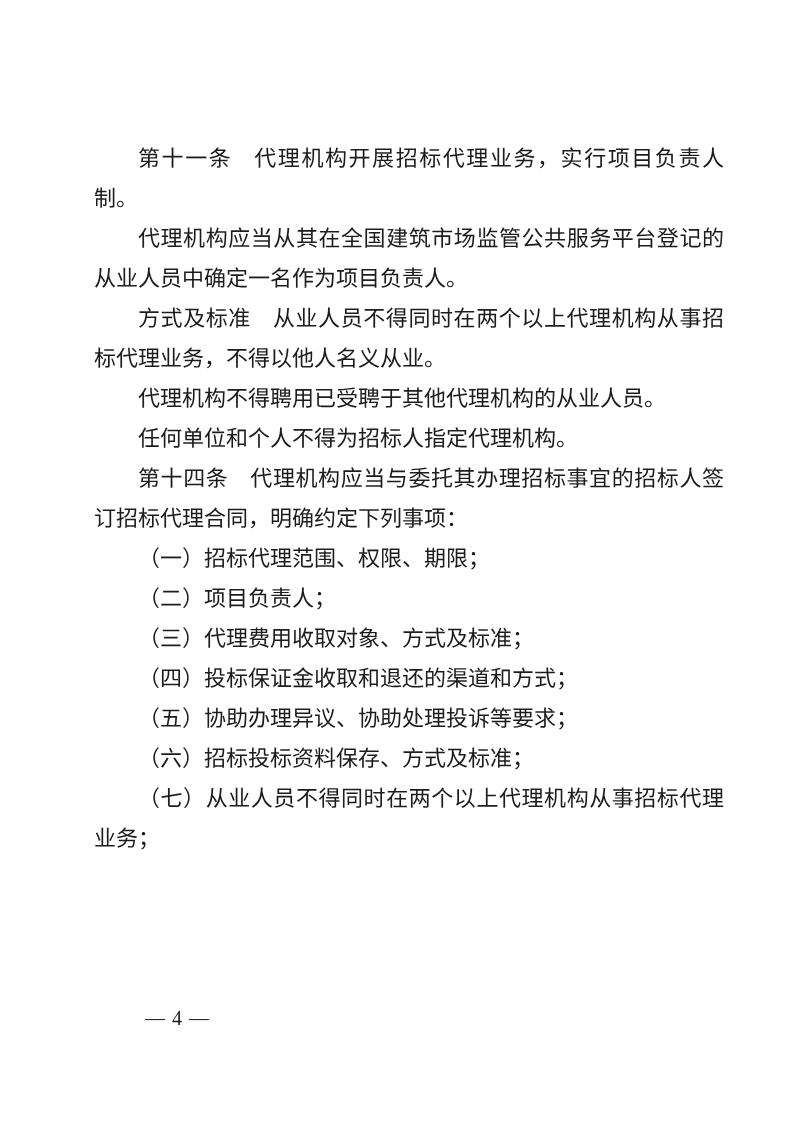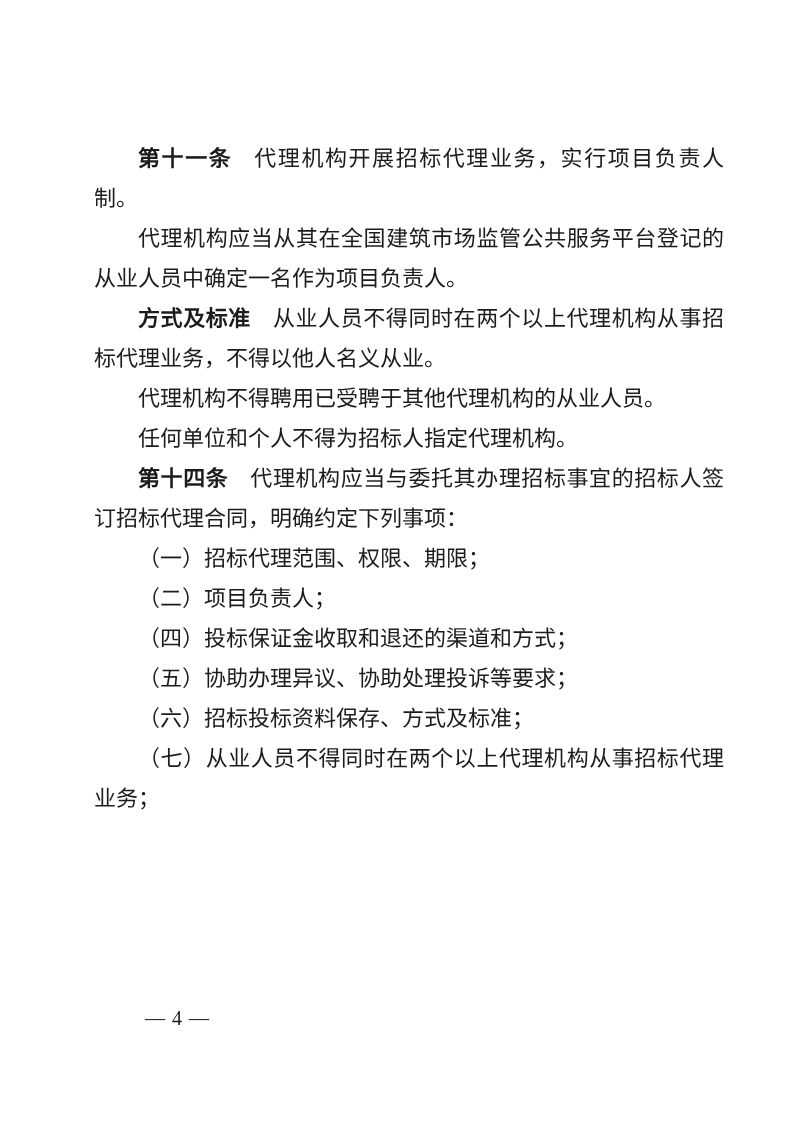--- a/index.html
+++ b/index.html
@@ -28,21 +28,21 @@
   }
   .para {
     margin: 0;
     padding: 0;
     text-indent: 2em;
   }
   .para.continuation {
     text-indent: 0;
   }
   .article-label {
-    font-weight: 700;
+    font-weight: 400;
     margin-right: 22px;
   }
   .page-number {
     position: absolute;
     left: 145px;
     top: 1004px;
     font-size: 20px;
     line-height: 28px;
     letter-spacing: 1px;
     color: #1c1c1c;
@@ -54,19 +54,20 @@
 <div class="page">
   <div class="doc-body">
       <p class="para article"><span class="article-label">第十一条</span>代理机构开展招标代理业务，实行项目负责人制。</p>
       <p class="para body">代理机构应当从其在全国建筑市场监管公共服务平台登记的从业人员中确定一名作为项目负责人。</p>
       <p class="para article"><span class="article-label">方式及标准</span>从业人员不得同时在两个以上代理机构从事招标代理业务，不得以他人名义从业。</p>
       <p class="para body">代理机构不得聘用已受聘于其他代理机构的从业人员。</p>
       <p class="para body">任何单位和个人不得为招标人指定代理机构。</p>
       <p class="para article"><span class="article-label">第十四条</span>代理机构应当与委托其办理招标事宜的招标人签订招标代理合同，明确约定下列事项：</p>
       <p class="para list-item">（一）招标代理范围、权限、期限；</p>
       <p class="para list-item">（二）项目负责人；</p>
+      <p class="para list-item">（三）代理费用收取对象、方式及标准；</p>
       <p class="para list-item">（四）投标保证金收取和退还的渠道和方式；</p>
       <p class="para list-item">（五）协助办理异议、协助处理投诉等要求；</p>
       <p class="para list-item">（六）招标投标资料保存、方式及标准；</p>
       <p class="para list-item">（七）从业人员不得同时在两个以上代理机构从事招标代理业务；</p>
     </div>
   <div class="page-number">— 4 —</div>
 </div>
 
 </body></html>

